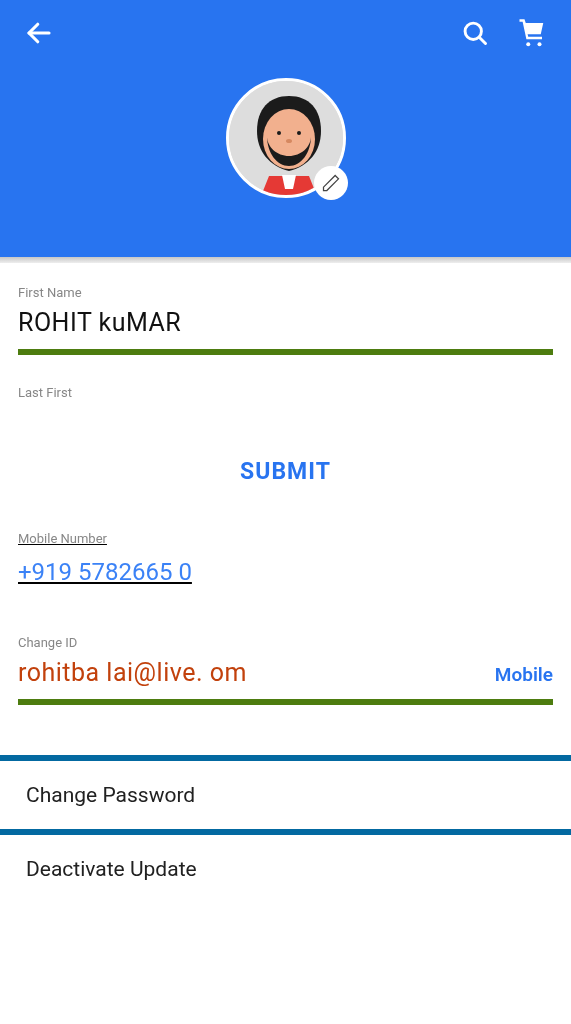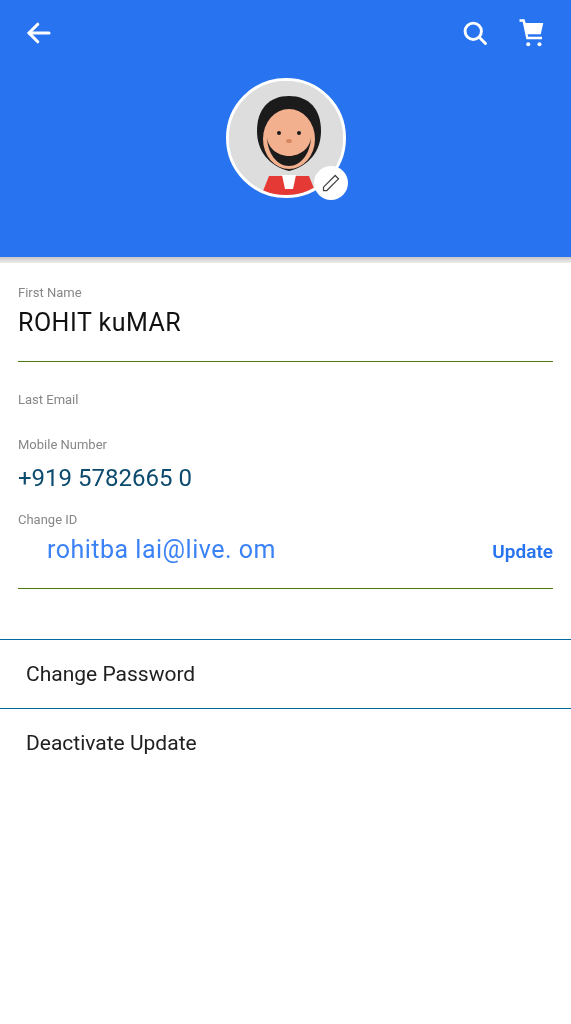--- a/index.html
+++ b/index.html
@@ -60,28 +60,27 @@
     .field { margin-bottom: 30px; }
     .field-label {
       color: #878787;
       font-size: 13px;
       margin-bottom: 8px;
     }
     .field-value-wrap {
       display: flex;
       align-items: baseline;
       justify-content: space-between;
-      border-bottom: 1px solid #4d7c0f;
-      padding-bottom: 24px;
+      border-bottom: 6px solid #4d7c0f;
+      padding-bottom: 12px;
     }
     .field-value {
       font-size: 25px;
-      color: #3b82f6;
+      color: #c2410c;
       letter-spacing: 0.5px;
-      margin-left: 29px;
     }
     .input-field {
       border: none;
       font-size: 25px;
       color: #111;
       width: 100%;
       outline: none;
       letter-spacing: 0.5px;
       font-family: inherit;
     }
@@ -94,29 +93,29 @@
       color: #2874f0;
       font-size: 23px;
       font-weight: 700;
       letter-spacing: 1px;
     }
     .update-link {
       color: #2874f0;
       font-size: 19px;
       font-weight: 600;
     }
-    .mobile-field { margin-bottom: 20px; }
+    .mobile-field { margin-bottom: 49px; text-decoration: underline; }
     .mobile-value {
       font-size: 24px;
-      color: #0c4a6e;
+      color: #3b82f6;
       padding-top: 4px;
     }
     .list-section { margin-top: 50px; }
     .list-item {
-      border-top: 1px solid #0369a1;
+      border-top: 6px solid #0369a1;
       padding: 22px 26px;
       font-size: 21px;
       color: #212121;
     }
   </style>
 </head>
 <body>
 
 <div class="header">
   <div class="top-bar">
@@ -168,34 +167,37 @@
 <div class="form-wrap">
 
   <div class="field">
     <div class="field-label">First Name</div>
     <div class="field-value-wrap">
       <input class="input-field" value="ROHIT kuMAR" style="">
     </div>
   </div>
 
   <div class="field">
-    <div class="field-label">Last Email</div>
-  </div>
-
+    <div class="field-label">Last First</div>
+  </div>
+
+  <div class="submit-btn">
+    <span class="submit-text">SUBMIT</span>
+  </div>
 
   <div class="field mobile-field">
     <div class="field-label">Mobile Number</div>
     <div class="mobile-value">+919  5782665 0</div>
   </div>
 
   <div class="field">
     <div class="field-label">Change ID</div>
     <div class="field-value-wrap">
       <span class="field-value">rohitba    lai@live. om</span>
-      <span class="update-link">Update</span>
+      <span class="update-link">Mobile</span>
     </div>
   </div>
 
 </div>
 
 <div class="list-section">
   <div class="list-item">Change Password</div>
   <div class="list-item">Deactivate Update</div>
 </div>
 

